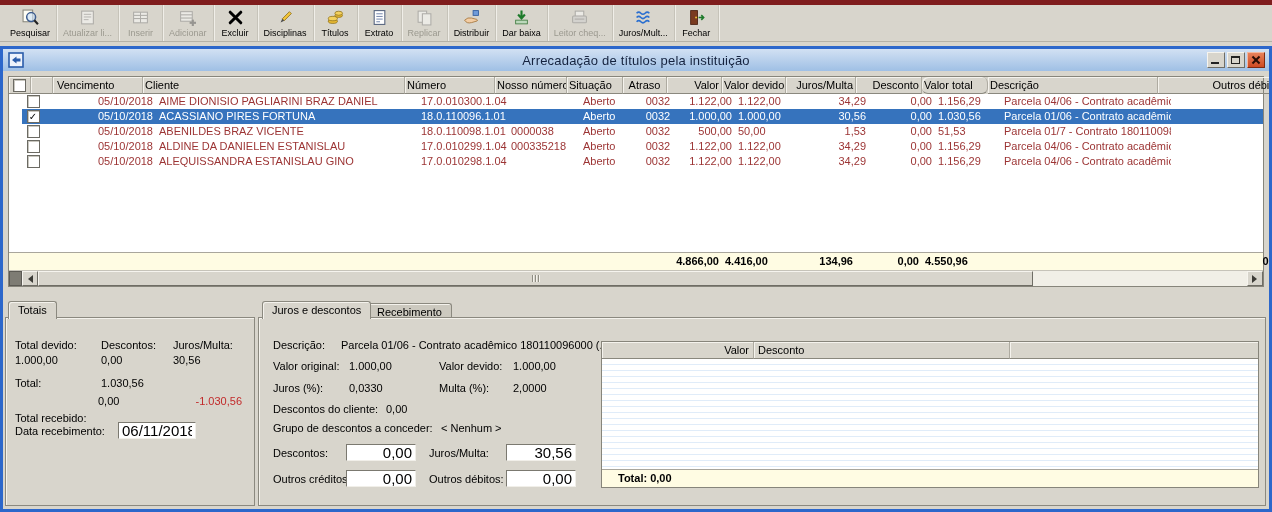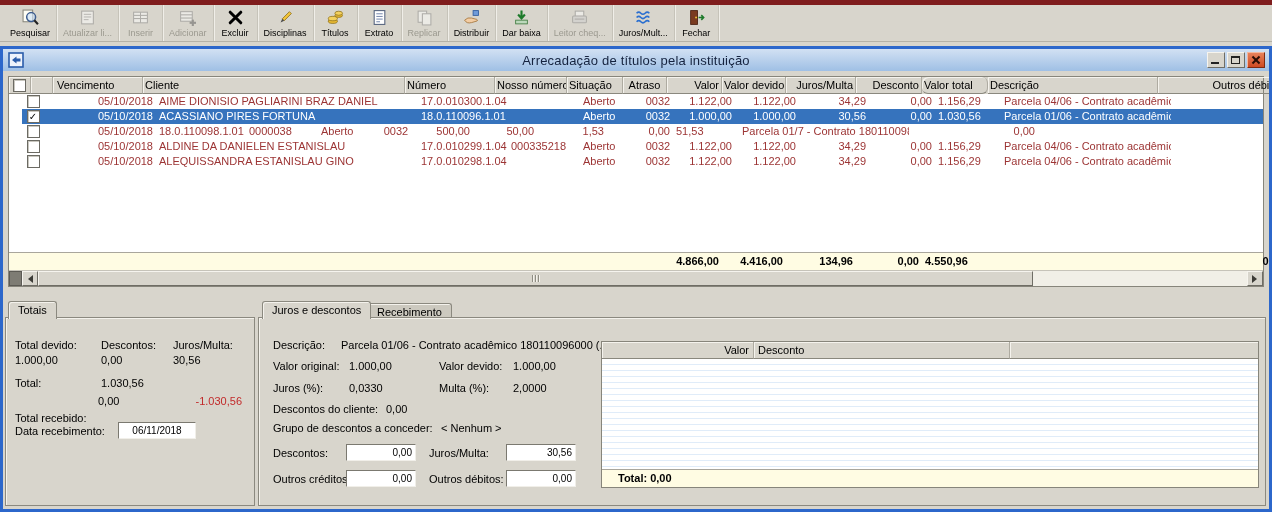--- a/index.html
+++ b/index.html
@@ -57,21 +57,21 @@
   .c{height:15px;line-height:15px;padding:0 3px;box-sizing:border-box;overflow:hidden;white-space:nowrap;flex:0 0 auto;font-size:11px;}
   .cb{width:22px;display:flex;align-items:center;justify-content:center;padding:0;}
   .mk{width:22px;}
   .vencimento{width:90px;text-align:right;}
   .cliente{width:262px;}
   .numero{width:90px;}
   .nosso_numero{width:72px;}
   .situacao{width:56px;}
   .atraso{width:44px;text-align:center;}
   .valor{width:55px;text-align:right;}
-  .valor_devido{width:64px;text-align:right;}
+  .valor_devido{width:64px;}
   .juros_multa{width:70px;text-align:right;}
   .desconto{width:66px;text-align:right;}
   .valor_total{width:66px;text-align:left;border-radius:6px;}
   .descricao{width:170px;}
   .outros_debitos{width:129px;text-align:right;}
   .ghead{display:flex;flex:0 0 17px;background:#d8d5cc;}
   .ghead .c{height:17px;line-height:16px;border-right:1px solid #aeaba1;border-bottom:1px solid #8a887e;box-shadow:inset 1px 1px 0 #f5f3ed;padding:0 2px;}
   .ghead .vencimento{text-align:left;padding-left:4px;}
   .grow{display:flex;flex:0 0 15px;color:#9c3434;background:transparent;cursor:default;margin-left:13px;}
   .grow.selected{background:#3673bd;color:#fff;}
@@ -95,21 +95,21 @@
   .tab{position:absolute;height:17px;line-height:16px;padding:0 9px;background:#d8d5cc;
     border:1px solid #8b897f;border-bottom:none;border-radius:3px 3px 0 0;
     box-shadow:inset 1px 1px 0 #f4f2ec;z-index:3;font-size:11px;cursor:default;}
   .tab.inactive{height:15px;background:#ccc9bf;z-index:1;}
   .frame{position:absolute;background:#d8d5cc;border:1px solid #8b897f;box-shadow:inset 1px 1px 0 #f4f2ec;z-index:2;}
   .lbl{position:absolute;white-space:nowrap;font-size:11px;color:#000;}
   .neg{color:#c22a2a;}
   .field{
     position:absolute;height:17px;box-sizing:border-box;background:#fff;
     border:1px solid;border-color:#7b7970 #f1efe9 #f1efe9 #7b7970;
-    font-size:10px;padding:0 3px;font-family:inherit;color:#000;
+    font-size:15px;padding:0 3px;font-family:inherit;color:#000;
   }
   .field.num{text-align:right;}
   .field.date{text-align:center;}
   
   .vd-table{position:absolute;left:342px;top:23px;width:658px;box-sizing:border-box;border:1px solid #87857b;background:#fff;z-index:2;}
   .vd-head{display:flex;height:17px;background:#d8d5cc;}
   .vd-head .cell{box-sizing:border-box;border-right:1px solid #aeaba1;border-bottom:1px solid #8a887e;box-shadow:inset 1px 1px 0 #f5f3ed;line-height:16px;padding:0 4px;overflow:hidden;}
   .vd-c1{width:152px;text-align:right;}
   .vd-c2{width:256px;}
   .vd-cf{flex:1 1 auto;border-right:none!important;}
@@ -346,20 +346,21 @@
           <div class="c valor_total">1.030,56</div>
           <div class="c descricao">Parcela 01/06 - Contrato acadêmico</div>
           <div class="c outros_debitos">0,00</div>
         </div>
         <div class="grow">
           <div class="c cb">
             <span class="box"></span>
           </div>
           <div class="c mk"></div>
           <div class="c vencimento">05/10/2018</div>
+          <div class="c cliente">ABENILDES BRAZ VICENTE</div>
           <div class="c numero">18.0.110098.1.01</div>
           <div class="c nosso_numero">0000038</div>
           <div class="c situacao">Aberto</div>
           <div class="c atraso">0032</div>
           <div class="c valor">500,00</div>
           <div class="c valor_devido">50,00</div>
           <div class="c juros_multa">1,53</div>
           <div class="c desconto">0,00</div>
           <div class="c valor_total">51,53</div>
           <div class="c descricao">Parcela 01/7 - Contrato 1801100980</div>

